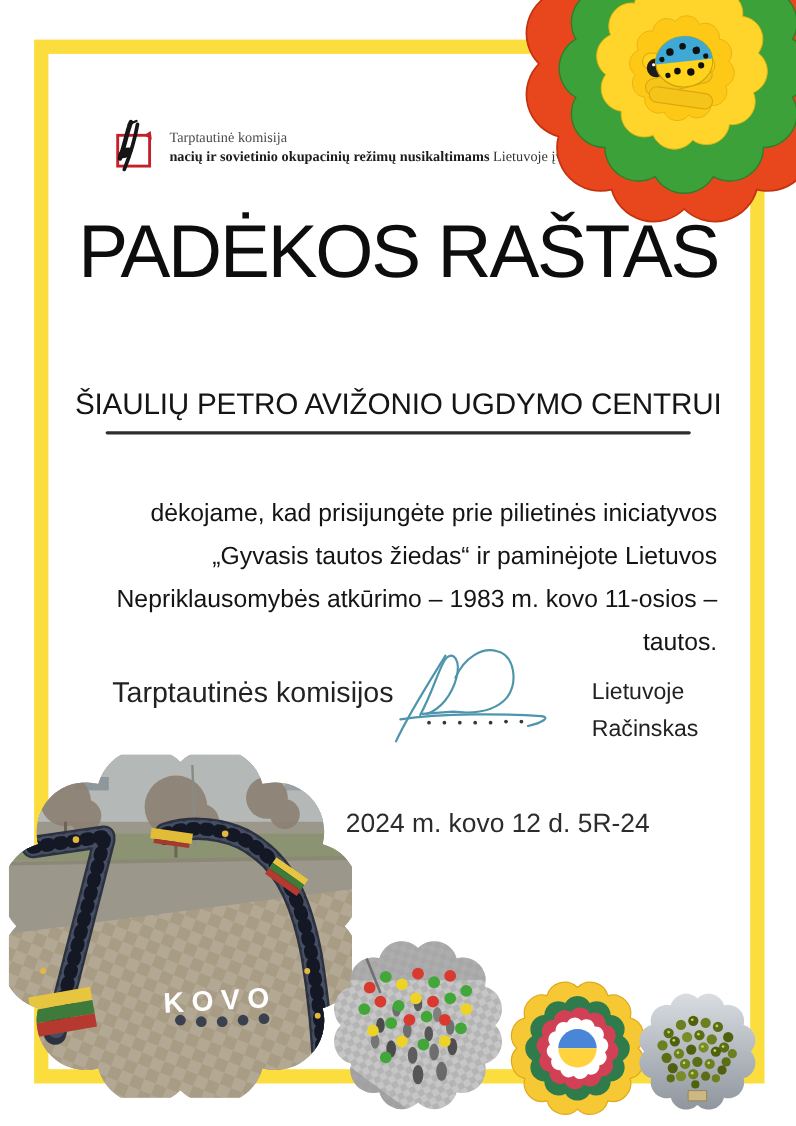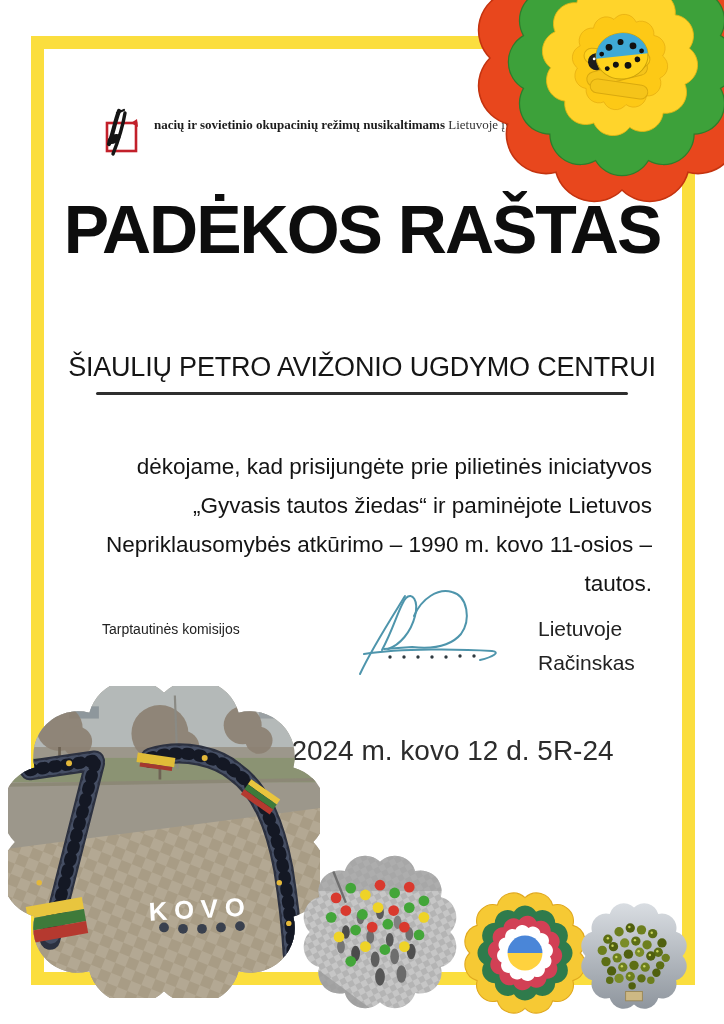--- a/index.html
+++ b/index.html
@@ -14,56 +14,57 @@
     border:13px solid #FBDE3E;
   }
   
   .logo-row{left:98px;top:108px;display:flex;align-items:flex-start;gap:10px;}
   .logo-text{font-family:"Liberation Serif","DejaVu Serif",serif;font-size:13px;line-height:17px;color:#4a4a4a;padding-top:8px;}
   .logo-text .l2{color:#333;}
   .logo-text .l2 b{color:#1c1c1c;}
   
   .title{
     left:0;top:194px;width:724px;text-align:center;
-    font-size:68px;font-weight:700;letter-spacing:-2px;color:#0d0d0d;line-height:1.05;
+    font-size:68px;font-weight:400;letter-spacing:-2px;color:#0d0d0d;line-height:1.05;
   }
   .recipient{
     left:0;top:352px;width:724px;text-align:center;
     font-size:27px;font-weight:400;letter-spacing:-.2px;color:#151515;
   }
   .rule{left:96px;top:392px;width:532px;height:3px;background:#2e2e2e;border-radius:2px;}
   .bodytext{
     left:72px;top:447px;width:580px;text-align:right;
     font-size:22.5px;line-height:39px;color:#141414;
   }
   
-  .role{left:102px;top:612px;font-size:14px;line-height:34px;color:#222;}
+  .role{left:102px;top:612px;font-size:26px;line-height:34px;color:#222;}
   .name{left:538px;top:612px;font-size:21px;line-height:34px;color:#222;}
   .sig-svg{left:342px;top:586px;}
-  .dateline{left:180px;top:735px;width:545px;text-align:center;font-size:28px;color:#2c2c2c;}
+  .dateline{left:180px;top:735px;width:545px;text-align:center;font-size:24px;color:#2c2c2c;}
   svg{display:block;}
   .deco{pointer-events:none;}
 </style>
 </head>
 <body>
 
 <div class="page">
 
   <div class="abs frame deco"></div>
 
   <div class="abs logo-row">
     <svg width="46" height="52" viewBox="0 0 46 52">
       <rect x="9" y="15" width="29" height="28" fill="none" stroke="#C2202A" stroke-width="2.6"></rect>
       <path d="M33 15 l6 -4 l1 8 z" fill="#C2202A"></path>
       <path d="M21 3 C 17 13 15 26 11 36" stroke="#151515" stroke-width="4.2" fill="none" stroke-linecap="round"></path>
       <path d="M27 5 C 25 17 21 31 15 46" stroke="#151515" stroke-width="3.4" fill="none" stroke-linecap="round"></path>
       <ellipse cx="16" cy="31" rx="7" ry="4.2" fill="#151515" transform="rotate(-28 16 31)"></ellipse>
       <path d="M19 5 l7 -3" stroke="#151515" stroke-width="2.2" stroke-linecap="round"></path>
     </svg>
     <div class="logo-text">
+      <div class="l1">Tarptautinė komisija</div>
       <div class="l2"><b>nacių ir sovietinio okupacinių režimų nusikaltimams</b><span> Lietuvoje įvertinti</span></div>
     </div>
   </div>
 
   <svg class="abs deco" style="left:470px;top:0" width="254" height="208" viewBox="0 0 254 208">
     <defs>
       <path id="sc" d="M 100 0 A 30 30 0 0 1 86.6 50 A 30 30 0 0 1 50 86.6 A 30 30 0 0 1 0 100 A 30 30 0 0 1 -50 86.6 A 30 30 0 0 1 -86.6 50 A 30 30 0 0 1 -100 0 A 30 30 0 0 1 -86.6 -50 A 30 30 0 0 1 -50 -86.6 A 30 30 0 0 1 0 -100 A 30 30 0 0 1 50 -86.6 A 30 30 0 0 1 86.6 -50 A 30 30 0 0 1 100 0 Z"></path>
     </defs>
     <use href="#sc" transform="translate(152,58) scale(1.32)" fill="#E8471D" stroke="#C4330F" stroke-width="1.2"></use>
     <use href="#sc" transform="translate(152,62) rotate(15) scale(1.02)" fill="#3DA13A" stroke="#2D7D2B" stroke-width="1.2"></use>
@@ -92,21 +93,21 @@
   </svg>
 
   <div class="abs title">PADĖKOS RAŠTAS</div>
 
   <div class="abs recipient">ŠIAULIŲ PETRO AVIŽONIO UGDYMO CENTRUI</div>
   <div class="abs rule deco"></div>
 
   <div class="abs bodytext">
     <div>dėkojame, kad prisijungėte prie pilietinės iniciatyvos</div>
     <div>„Gyvasis tautos žiedas“ ir paminėjote Lietuvos</div>
-    <div>Nepriklausomybės atkūrimo – 1990 m. kovo 11-osios –</div>
+    <div>Nepriklausomybės atkūrimo – 1983 m. kovo 11-osios –</div>
     <div>tautos.</div>
   </div>
 
   <div class="abs role">
     <div>Tarptautinės komisijos</div>
   </div>
 
   <svg class="abs sig-svg deco" width="170" height="96" viewBox="0 0 170 96">
     <g fill="none" stroke="#4E95AC" stroke-width="2" stroke-linecap="round">
       <path d="M 18 88 C 30 62 52 28 63 10"></path>

